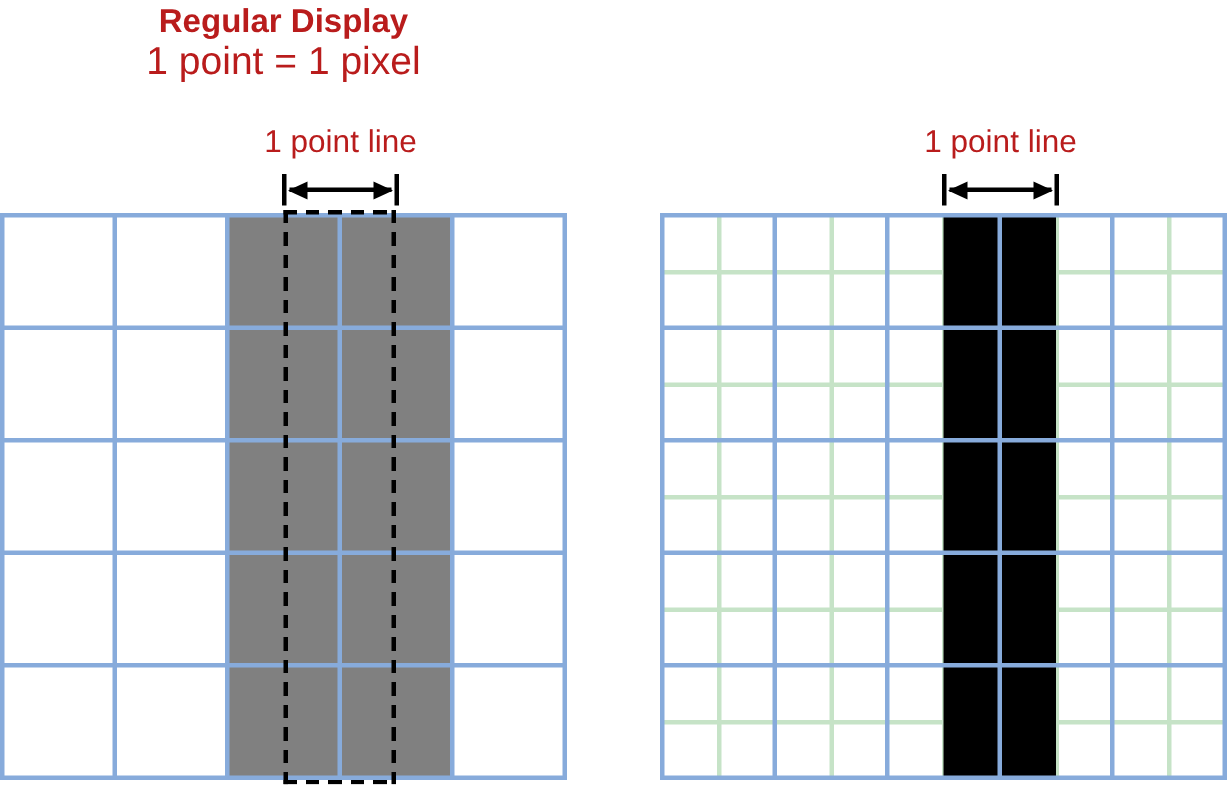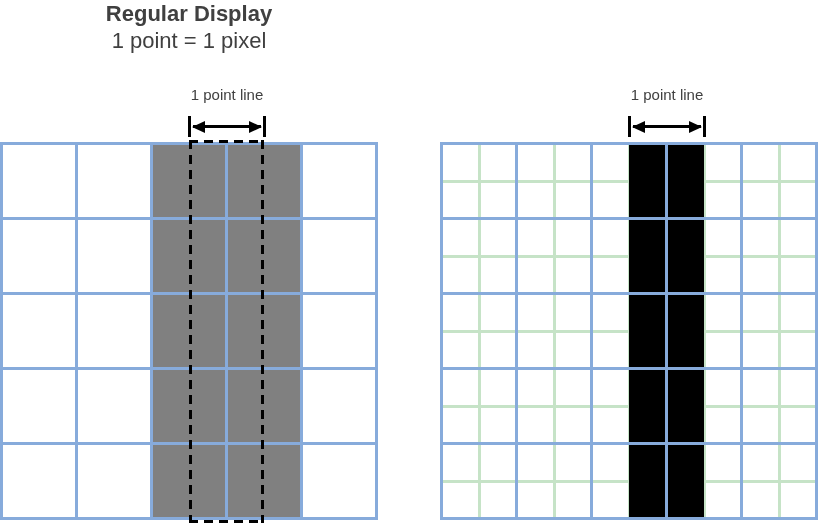--- a/index.html
+++ b/index.html
@@ -1,34 +1,34 @@
 <!DOCTYPE html>
 <html><head>
 <meta charset="utf-8">
 <style>
   html,body { margin:0; padding:0; background:#ffffff; }
   .page {
     position:relative; width:818px; height:523px; background:#ffffff;
-    font-family:"Liberation Sans", sans-serif; color:#404040; overflow:hidden;
+    font-family:"Liberation Sans", sans-serif; color:#b91c1c; overflow:hidden;
   }
   .panel { position:absolute; top:0; width:378px; height:523px; }
   .panel-a { left:0; }
   .panel-b { left:440px; }
   .title {
     position:absolute; top:1px; left:0; width:100%; text-align:center;
     font-size:22px; font-weight:bold; line-height:25px; white-space:nowrap;
   }
   .subtitle {
     position:absolute; top:28px; left:0; width:100%; text-align:center;
-    font-size:22px; font-weight:normal; line-height:25px; white-space:nowrap;
+    font-size:26px; font-weight:normal; line-height:25px; white-space:nowrap;
   }
   .panel-b .title, .panel-b .subtitle { transform:translateX(-8px); }
   .annot {
     position:absolute; top:83px; left:77px; width:300px; text-align:center;
-    font-size:15px; line-height:24px; white-space:nowrap;
+    font-size:21px; line-height:24px; white-space:nowrap;
   }
   .arrow { position:absolute; left:188px; top:116px; width:78px; height:21px; }
   .tick  { position:absolute; top:0; width:3px; height:21px; background:#000; }
   .tick.tl { left:0; }  .tick.tr { right:0; }
   .shaft { position:absolute; left:5px; right:5px; top:9px; height:3px; background:#000; }
   .head  { position:absolute; top:4.5px; width:0; height:0;
            border-top:6px solid transparent; border-bottom:6px solid transparent; }
   .head.hl { left:4px;  border-right:13px solid #000; }
   .head.hr { right:4px; border-left:13px solid #000; }
   .grid { position:absolute; left:0; top:142px; width:378px; height:378px; }

